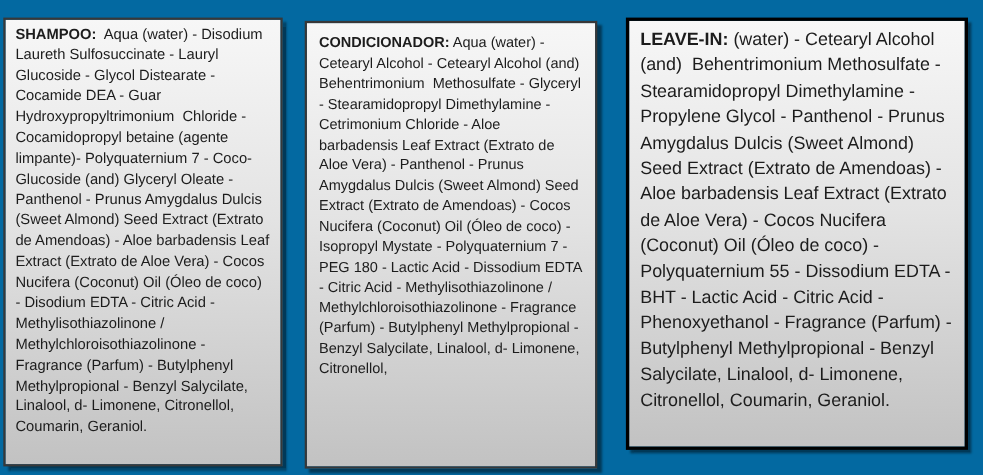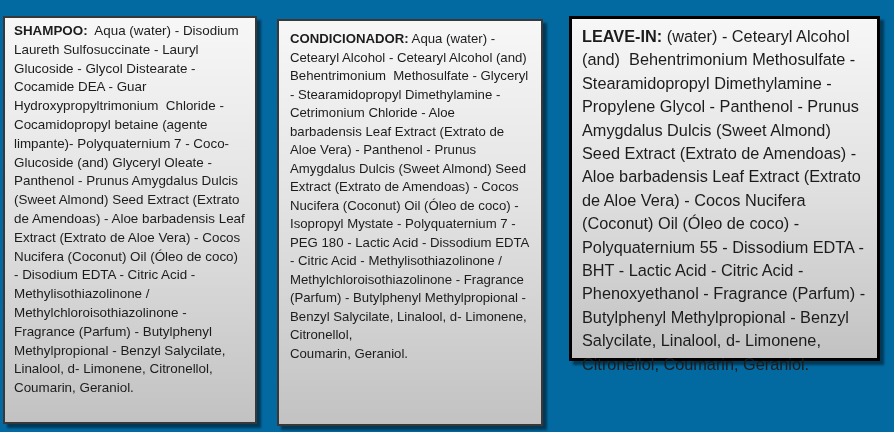--- a/index.html
+++ b/index.html
@@ -50,40 +50,39 @@
     height: 407px;
     border: 2px solid #383838;
     padding: 9px 11px 12px 11px;
     font-size: 13.2px;
     line-height: 18.5px;
   }
   #card-leavein {
     left: 569px;
     top: 16px;
     width: 311px;
-    height: 345px;
+    height: 393px;
     border: 3px solid #000000;
     padding: 6px 10px 4px 10px;
     font-size: 16.3px;
     line-height: 23.4px;
   }
 </style>
 </head>
 <body>
 
 <div id="stage">
 
   <div class="card" id="card-shampoo">
     <p><span class="title">SHAMPOO:</span><span>  Aqua (water) - Disodium Laureth Sulfosuccinate - Lauryl Glucoside - Glycol Distearate - Cocamide DEA - Guar Hydroxypropyltrimonium  Chloride - Cocamidopropyl betaine (agente limpante)- Polyquaternium 7 - Coco-Glucoside (and) Glyceryl Oleate - Panthenol - Prunus Amygdalus Dulcis (Sweet Almond) Seed Extract (Extrato de Amendoas) - Aloe barbadensis Leaf Extract (Extrato de Aloe Vera) - Cocos Nucifera (Coconut) Oil (Óleo de coco) - Disodium EDTA - Citric Acid - Methylisothiazolinone / Methylchloroisothiazolinone - Fragrance (Parfum) - Butylphenyl Methylpropional - Benzyl Salycilate, Linalool, d- Limonene, Citronellol, Coumarin, Geraniol.</span></p>
 
   </div>
 
   <div class="card" id="card-condicionador">
     <p><span class="title">CONDICIONADOR:</span><span> Aqua (water) - Cetearyl Alcohol - Cetearyl Alcohol (and)  Behentrimonium  Methosulfate - Glyceryl - Stearamidopropyl Dimethylamine - Cetrimonium Chloride - Aloe barbadensis Leaf Extract (Extrato de Aloe Vera) - Panthenol - Prunus Amygdalus Dulcis (Sweet Almond) Seed Extract (Extrato de Amendoas) - Cocos Nucifera (Coconut) Oil (Óleo de coco) - Isopropyl Mystate - Polyquaternium 7 - PEG 180 - Lactic Acid - Dissodium EDTA - Citric Acid - Methylisothiazolinone / Methylchloroisothiazolinone - Fragrance (Parfum) - Butylphenyl Methylpropional - Benzyl Salycilate, Linalool, d- Limonene, Citronellol,</span></p>
-    <p class="p2">Coumarin, Geraniol.</p>
   </div>
 
   <div class="card" id="card-leavein">
     <p><span class="title">LEAVE-IN:</span><span> (water) - Cetearyl Alcohol (and)  Behentrimonium Methosulfate - Stearamidopropyl Dimethylamine - Propylene Glycol - Panthenol - Prunus Amygdalus Dulcis (Sweet Almond) Seed Extract (Extrato de Amendoas) - Aloe barbadensis Leaf Extract (Extrato de Aloe Vera) - Cocos Nucifera (Coconut) Oil (Óleo de coco) - Polyquaternium 55 - Dissodium EDTA - BHT - Lactic Acid - Citric Acid - Phenoxyethanol - Fragrance (Parfum) - Butylphenyl Methylpropional - Benzyl Salycilate, Linalool, d- Limonene, Citronellol, Coumarin, Geraniol.</span></p>
 
   </div>
 
 </div>
 
 </body></html>

